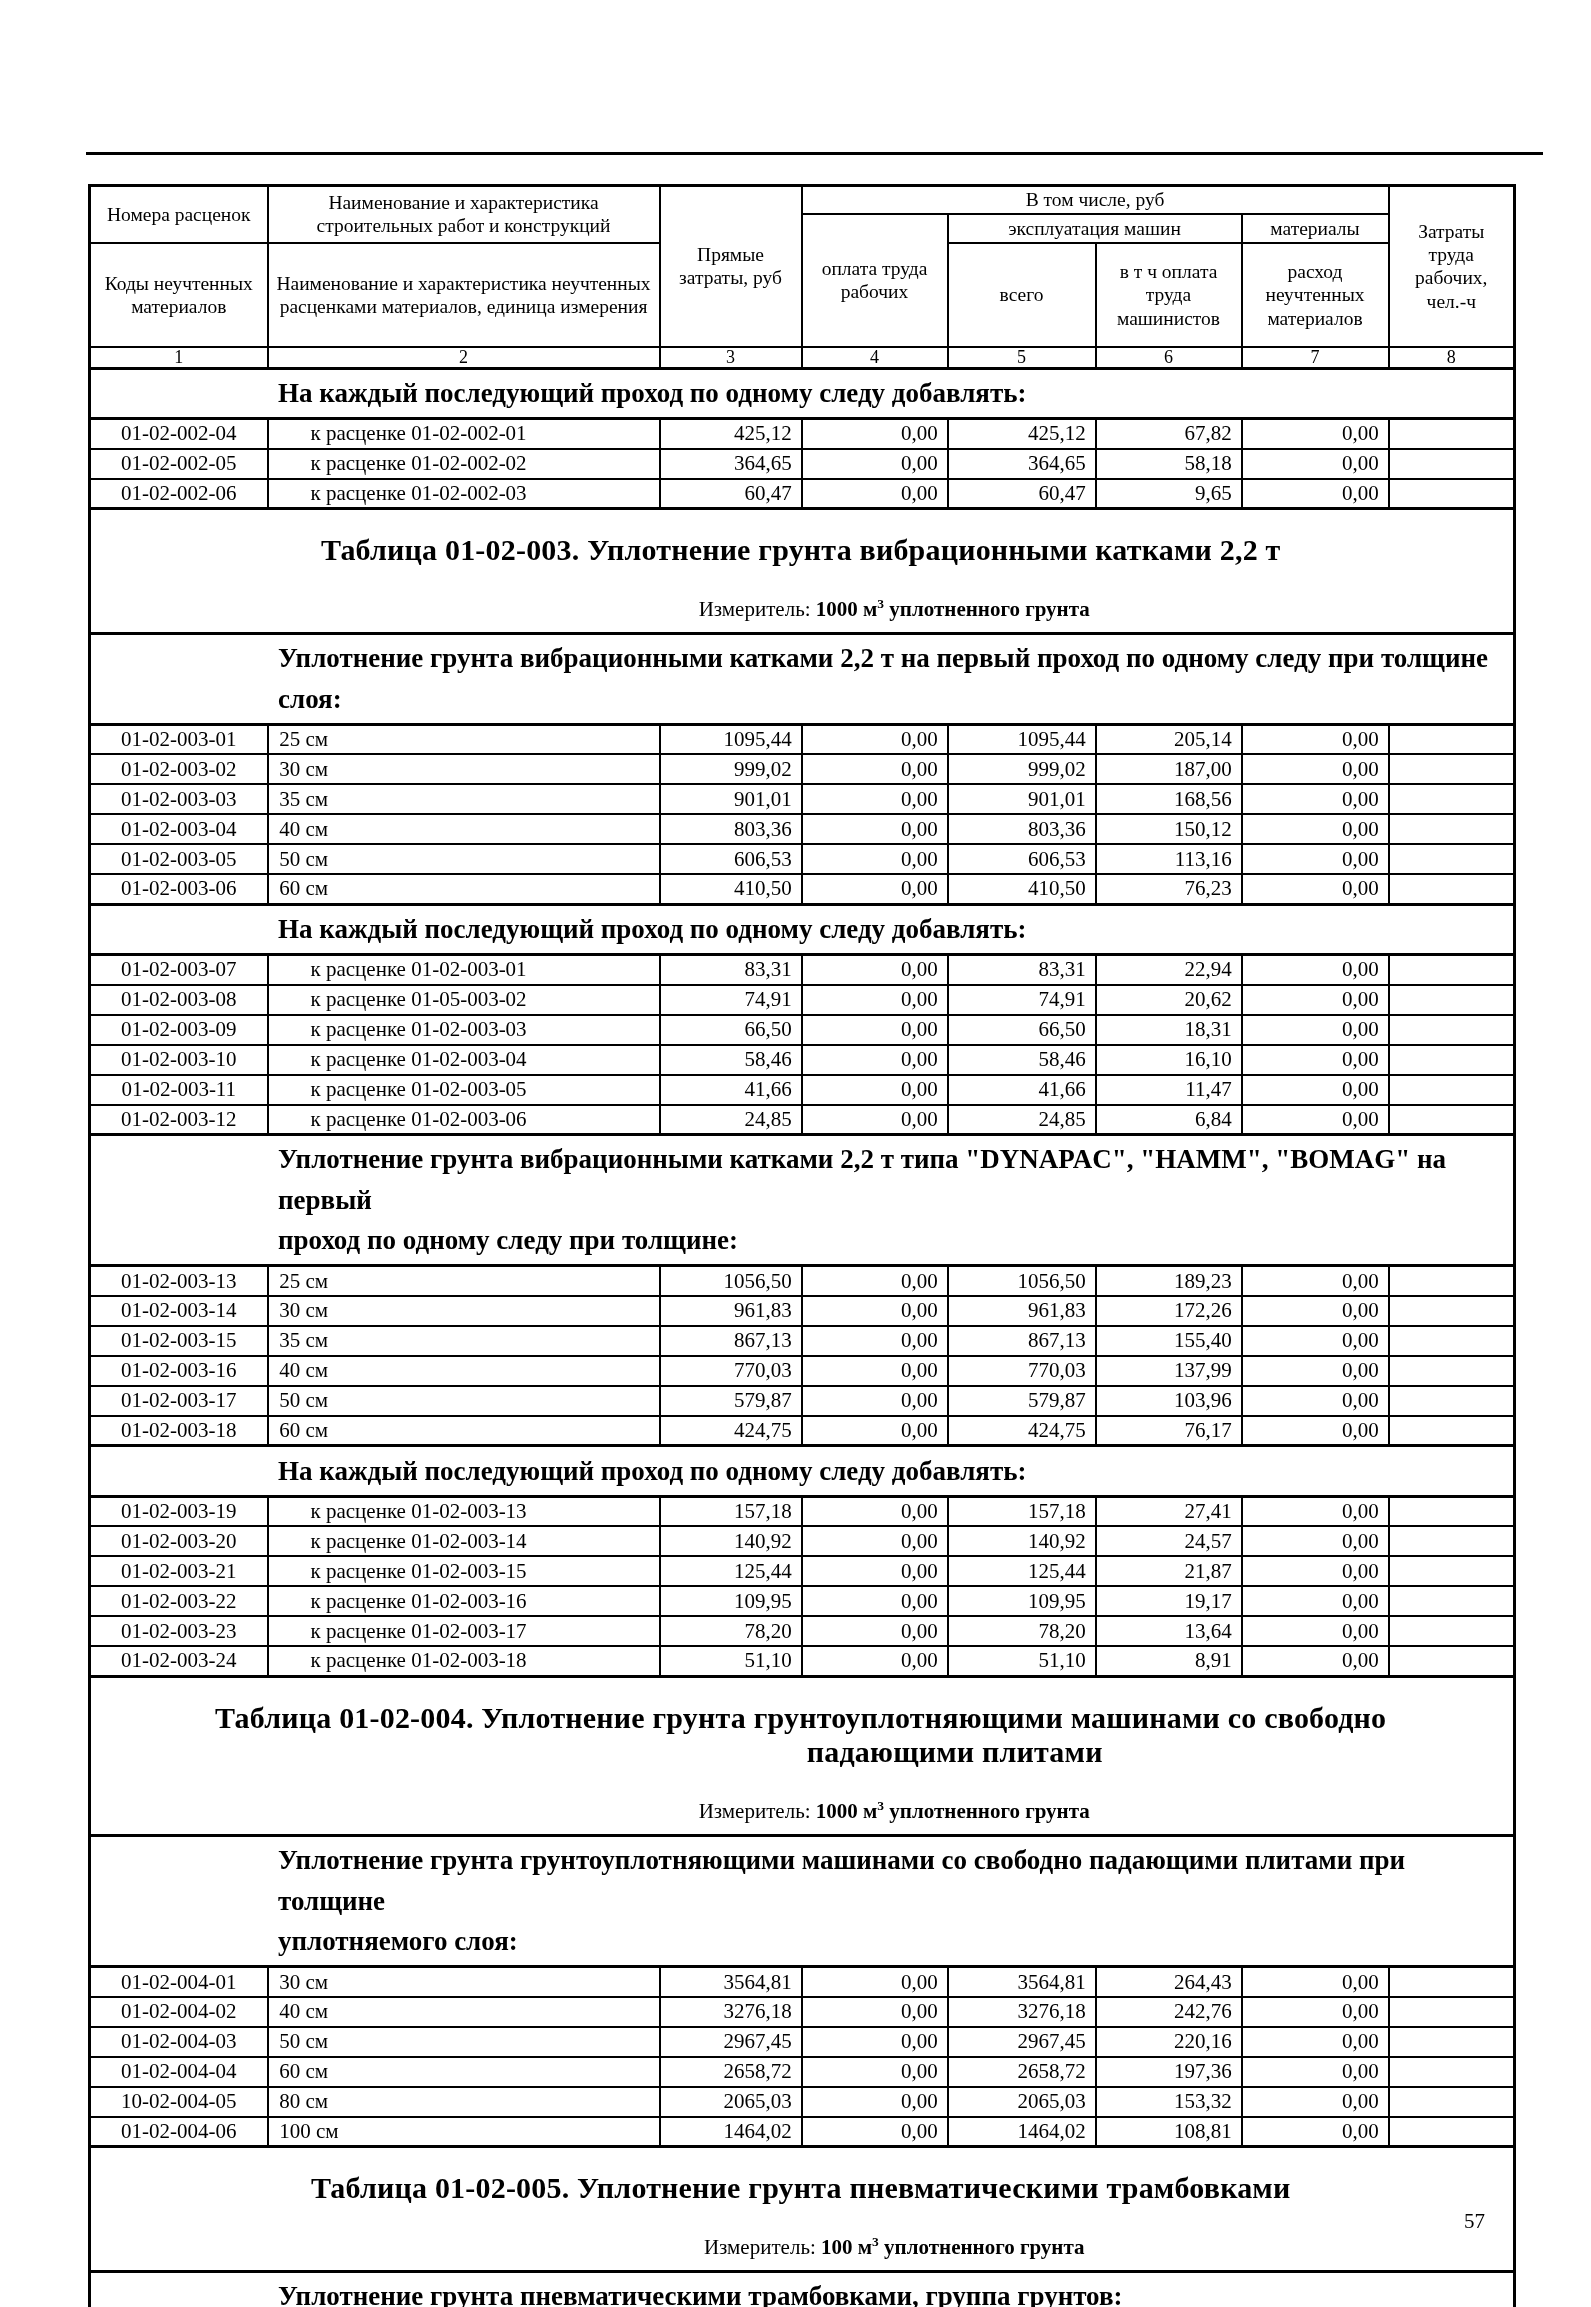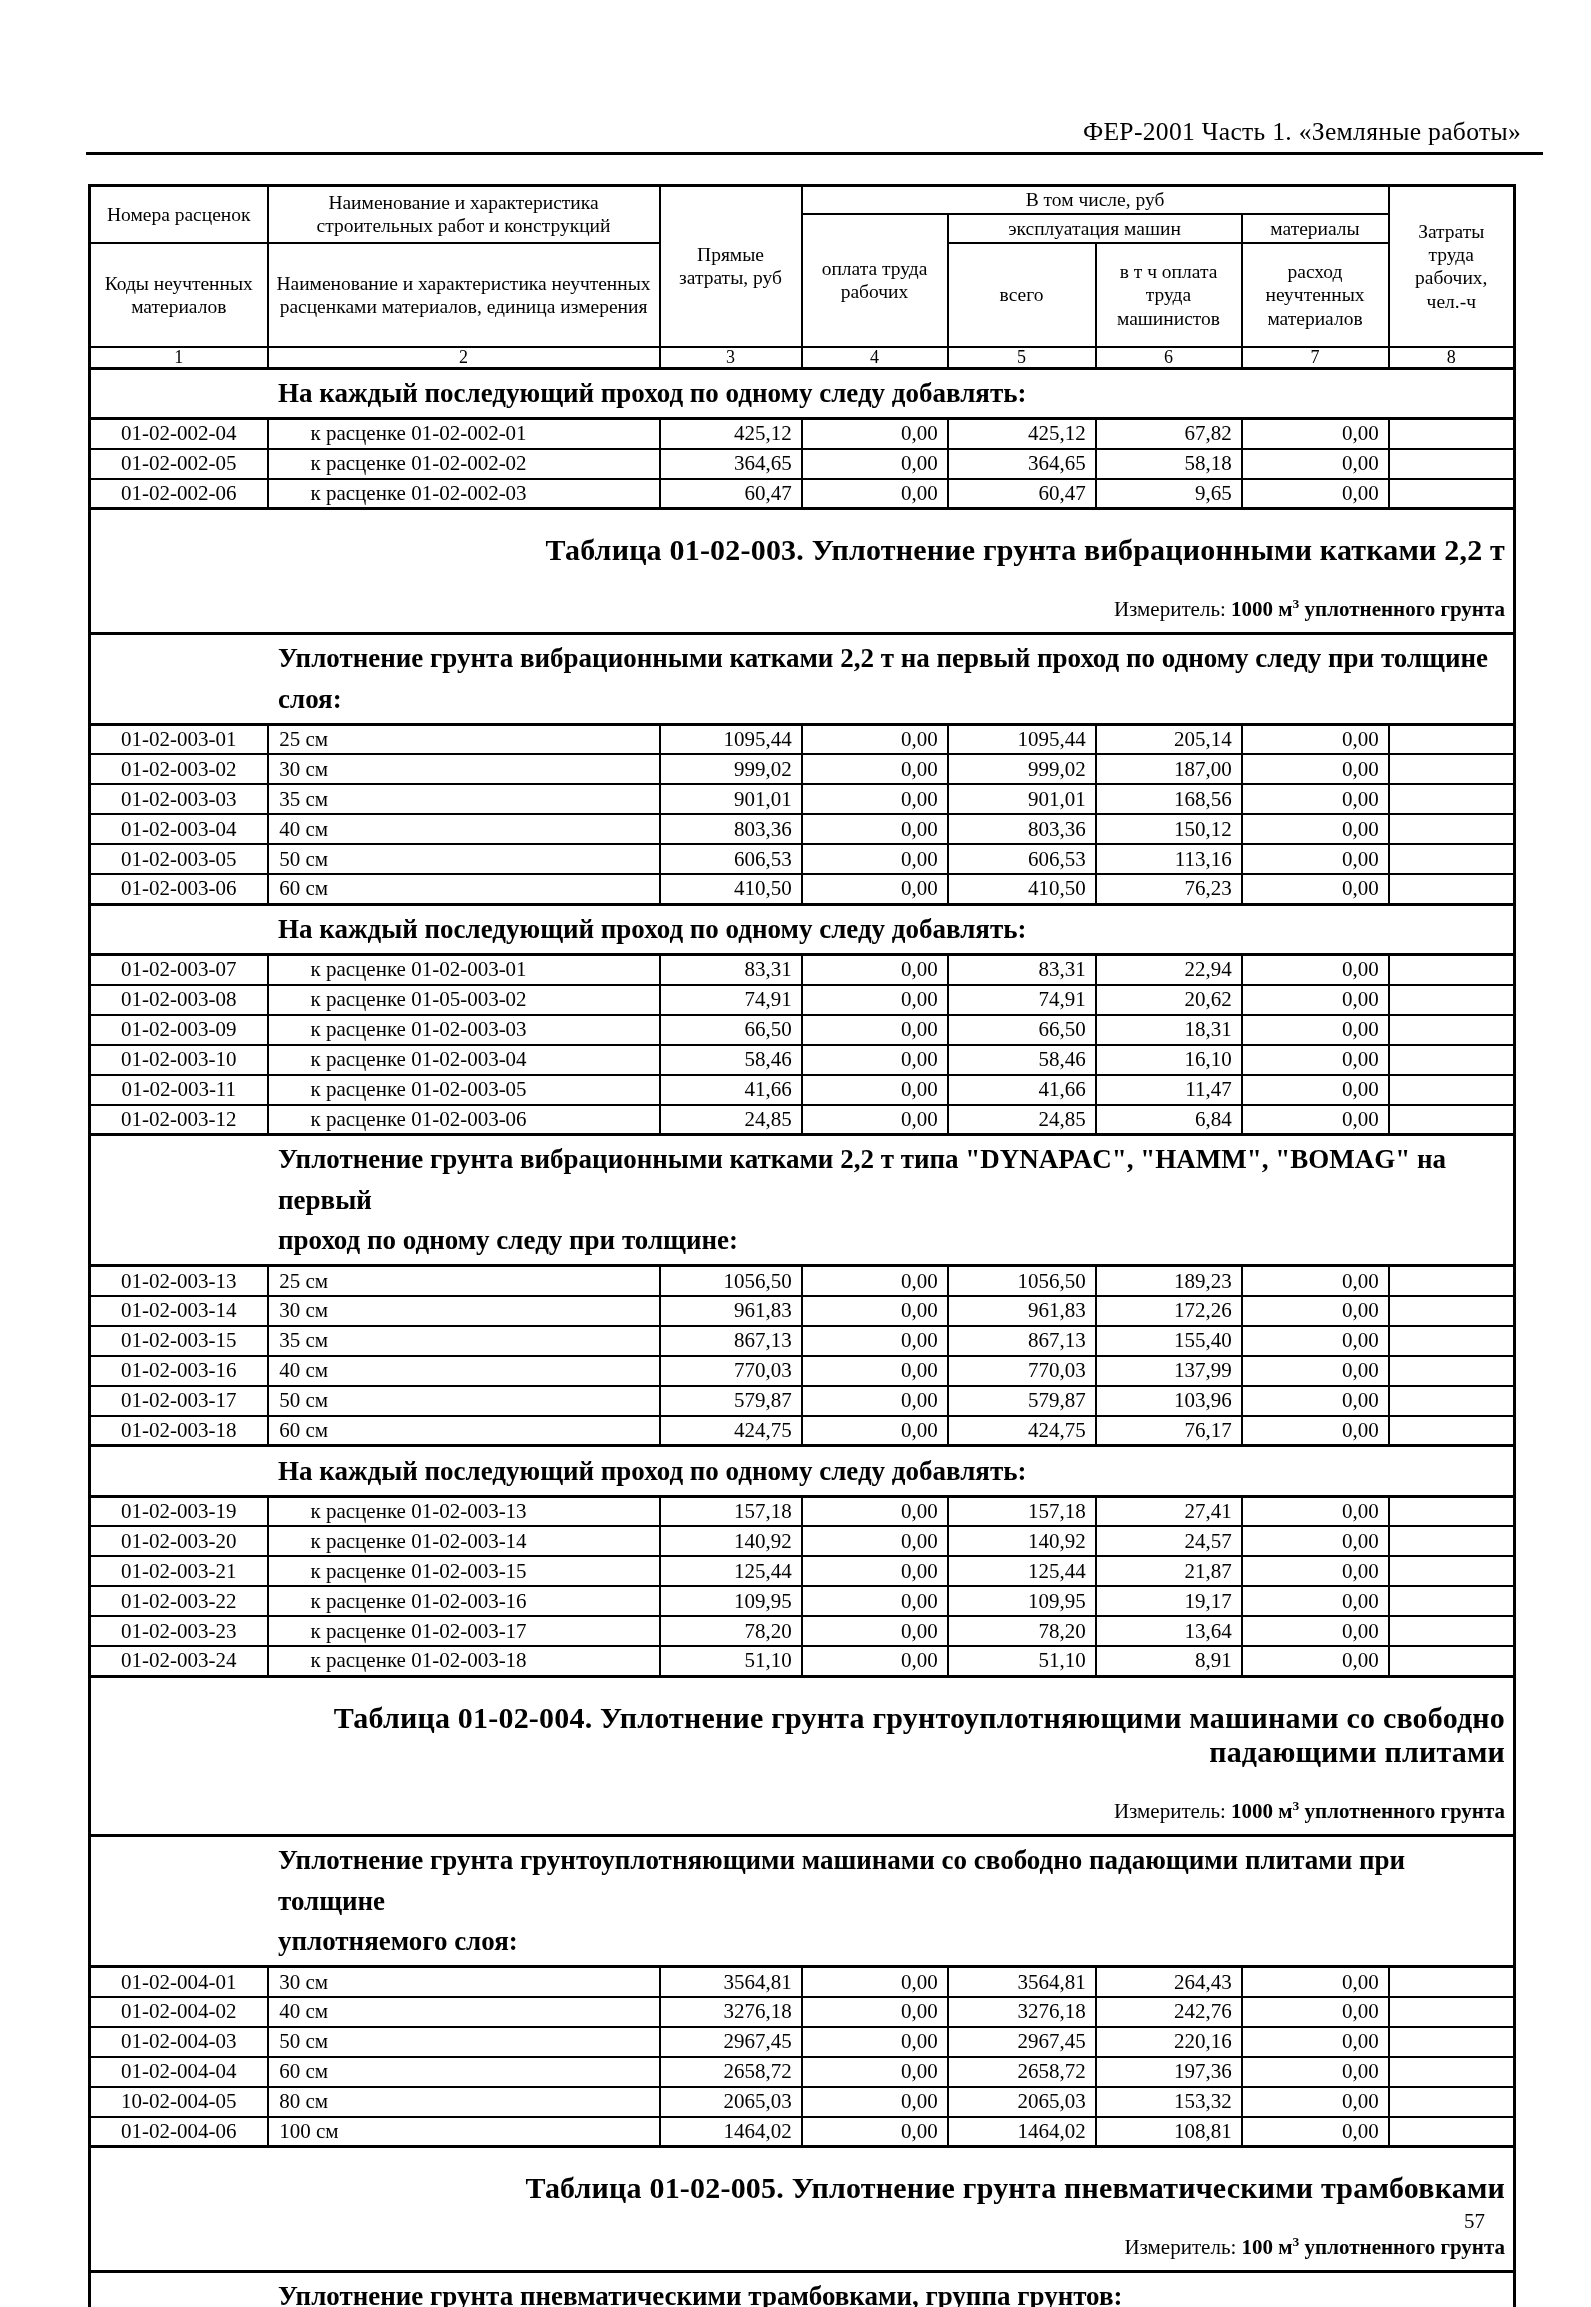--- a/index.html
+++ b/index.html
@@ -38,35 +38,34 @@
   td.name.ind { padding-left:42px;margin-top:20px; }
   td.num  { text-align:right; padding-right:8.8px; }
   td.band {
     font-weight:bold; font-size:27px; line-height:1.5;
     padding:3.4px 16px 3.4px 187px; text-align:left;
     border-top-width:3.4px; border-bottom-width:3.4px;
   }
   tr.bandrow  { height:34px; }
   tr.bandrow2 { height:65px; }
   td.titlecell {
-    text-align:right; padding:23px 8px 10.8px 5.4px;
+    text-align:center; padding:23px 8px 10.8px 5.4px;
     border-top-width:3.4px; border-bottom-width:3.4px; vertical-align:top;
   }
   .ttl { font-weight:bold; font-size:30px; line-height:1.16; letter-spacing:0.2px; }
   .ttl.l2 { padding-left:308px; }
   .meas { margin-top:30px; padding-left:187px; font-size:21px; }
   .meas b sup { font-size:13.5px; line-height:0; }
   .pagenum { position:absolute; top:2209px; left:1464px; font-size:21px; }
 </style>
 </head>
 <body>
 
 <div class="page">
 
-  <div class="runhead">ФЕР-2001 Часть 1. «Земляные работы»</div>
   <div class="runhead-rule"></div>
 
   <table class="main">
     <colgroup>
       <col style="width:178px">
         <col style="width:392px">
         <col style="width:142px">
         <col style="width:146px">
       <col style="width:148px">
         <col style="width:146px">

